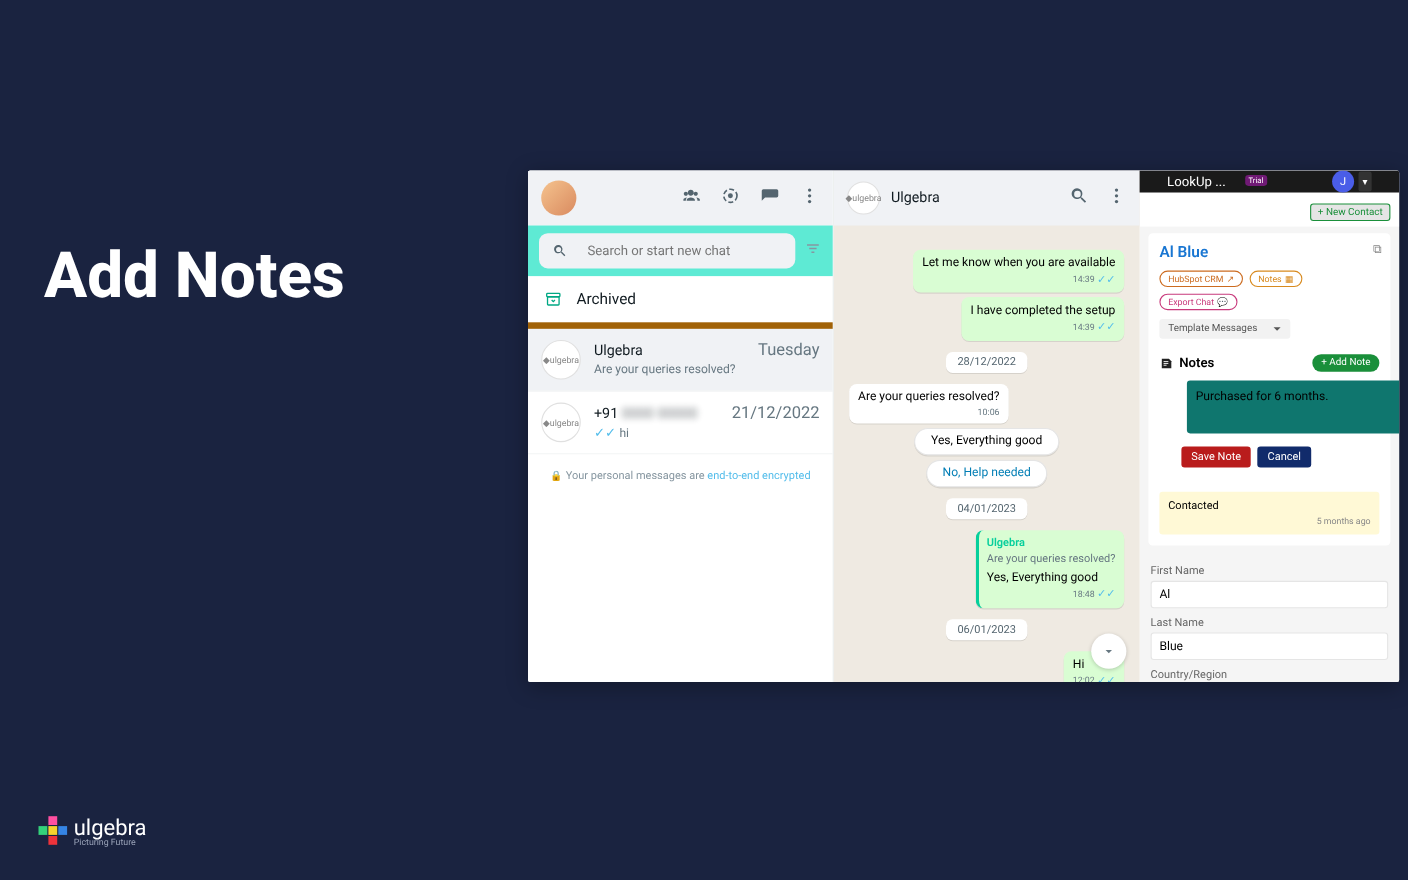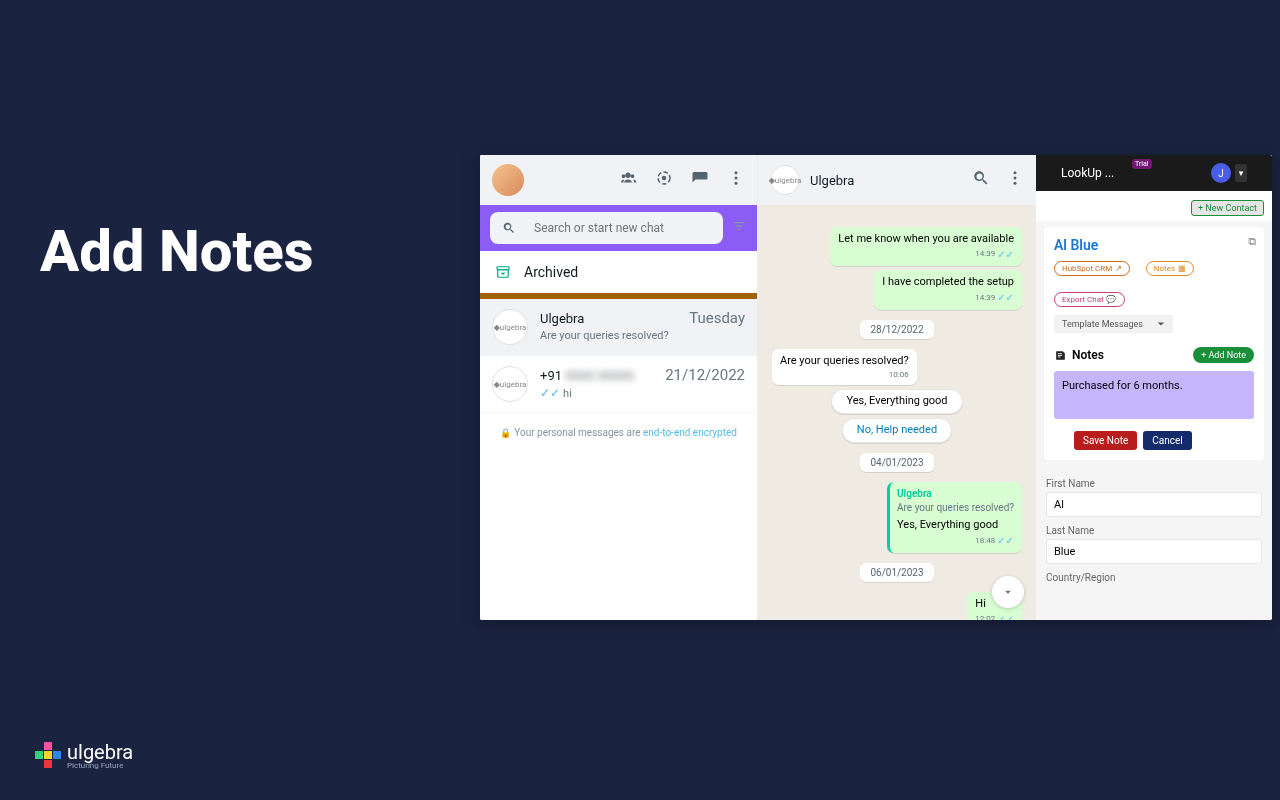--- a/index.html
+++ b/index.html
@@ -14,21 +14,21 @@
 .brand-tag{color:#9aa3b8;font-size:8px;display:block;margin-top:-3px;}
 
 .app{position:absolute;left:480px;top:155px;width:792px;height:465px;background:#fff;display:flex;border-radius:2px;overflow:hidden;box-shadow:0 4px 20px rgba(0,0,0,0.3);}
 
 
 .col-list{width:278px;border-right:1px solid #e9edef;display:flex;flex-direction:column;background:#fff;}
 .list-header{height:50px;background:#f0f2f5;display:flex;align-items:center;padding:0 12px;gap:10px;}
 .avatar-sm{width:32px;height:32px;border-radius:50%;background:linear-gradient(135deg,#f5c38e,#d98a5f);}
 .list-header-icons{margin-left:auto;display:flex;gap:18px;color:#54656f;}
 .hdr-icon svg{width:18px;height:18px;fill:#54656f;}
-.search-row{padding:7px 10px;display:flex;align-items:center;gap:8px;background:#8b5cf6;}
+.search-row{padding:7px 10px;display:flex;align-items:center;gap:8px;background:#5eead4;}
 .search-box{flex:1;background:#f0f2f5;border-radius:8px;height:32px;display:flex;align-items:center;padding:0 12px;gap:18px;}
 .search-box svg{width:14px;height:14px;fill:#54656f;}
 .search-box input{border:none;background:transparent;outline:none;font-size:12px;color:#667781;flex:1;}
 .filter-icon svg{width:16px;height:16px;fill:#8696a0;}
 .archived{display:flex;align-items:center;gap:12px;padding:12px 14px;border-bottom:6px solid #a16207;}
 .arch-icon{width:18px;height:18px;color:#00a884;}
 .archived-label{font-size:14px;color:#111b21;}
 .chat-item{display:flex;padding:10px 12px;gap:12px;border-bottom:1px solid #f3f5f6;}
 .chat-item.active{background:#f0f2f5;}
 .chat-avatar{width:36px;height:36px;border-radius:50%;background:#fff;border:1px solid #e0e0e0;display:flex;align-items:center;justify-content:center;font-size:8px;color:#888;flex-shrink:0;}
@@ -67,32 +67,32 @@
 .col-lookup{flex:1;display:flex;flex-direction:column;background:#f5f5f5;}
 .lookup-header{height:36px;background:#1a1a1a;display:flex;align-items:center;padding:0 25px;color:#fff;font-size:12px;position:relative;}
 .trial-badge{position:absolute;font-size:7px;background:#701a75;color:#fff;padding:1px 3px;border-radius:3px;top:4px;left:96px;}
 .lookup-avatar{margin-left:auto;width:20px;height:20px;border-radius:50%;background:#4a5de8;color:#fff;font-size:10px;display:flex;align-items:center;justify-content:center;margin-right:4px;}
 .lookup-chevron{width:12px;height:18px;background:#333;color:#fff;font-size:9px;display:flex;align-items:center;justify-content:center;border-radius:2px;}
 .newcontact-row{background:#fff;padding:5px 8px;text-align:right;}
 .btn-newcontact{border:1px solid #1a8f3a;color:#1a8f3a;background:#e5e5e5;border-radius:3px;font-size:9px;padding:2px 6px;cursor:pointer;}
 .card{background:#fff;margin:6px 8px;padding:10px;border-radius:4px;position:relative;}
 .open-ext{position:absolute;top:8px;right:8px;color:#888;font-size:11px;}
 .contact-name{color:#1976d2;font-size:14px;font-weight:600;}
-.tag-row{display:flex;gap:16px;flex-wrap:wrap;margin-top:8px;align-items:center;}
+.tag-row{display:flex;gap:6px;flex-wrap:wrap;margin-top:8px;align-items:center;}
 .tag{border:1px solid;border-radius:10px;font-size:8px;padding:2px 7px;display:inline-flex;align-items:center;gap:3px;}
 .tag-hs{color:#cc6b1f;border-color:#cc6b1f;}
 .tag-notes{color:#d88a1e;border-color:#d88a1e;}
 .tag-export{color:#c83a7c;border-color:#c83a7c;}
 .tmpl{margin-top:8px;background:#f2f2f2;border-radius:3px;padding:4px 8px;font-size:9px;color:#555;display:inline-flex;align-items:center;gap:14px;}
 .tmpl svg{width:8px;height:8px;fill:#555;}
 .notes-head{display:flex;align-items:center;justify-content:space-between;margin-top:14px;}
 .notes-title{font-size:12px;font-weight:600;display:flex;align-items:center;gap:5px;}
 .notes-title svg{width:13px;height:13px;}
 .btn-addnote{background:#1a8f3a;color:#fff;border:none;border-radius:10px;font-size:9px;padding:3px 8px;cursor:pointer;}
-.note-area{width:100%;background:#c4b5fd;border:none;border-radius:3px;padding:8px;font-size:11px;margin-top:8px;height:48px;resize:none;outline:none;font-family:inherit;}
+.note-area{width:100%;background:#0f766e;border:none;border-radius:3px;padding:8px;font-size:11px;margin-top:8px;height:48px;resize:none;outline:none;font-family:inherit;margin-left:25px;}
 .note-actions{display:flex;gap:6px;margin-top:8px;}
 .btn-save{background:#b91c1c;color:#fff;border:none;border-radius:3px;font-size:10px;padding:4px 9px;cursor:pointer;margin-left:20px;}
 .btn-cancel{background:#112b6b;color:#fff;border:none;border-radius:3px;font-size:10px;padding:4px 9px;cursor:pointer;}
 .note-item{background:#fff9d6;border-radius:3px;padding:8px;font-size:10px;margin-top:22px;position:relative;}
 .note-ago{font-size:8px;color:#888;display:block;text-align:right;margin-top:3px;}
 .fields{padding:4px 10px;}
 .field-label{font-size:10px;color:#666;margin-top:8px;}
 .field-input{width:100%;background:#fff;border:1px solid #e5e5e5;border-radius:3px;padding:5px 7px;font-size:11px;margin-top:3px;}
 </style>
 </head>
@@ -305,20 +305,24 @@
           <span>Notes</span>
         </div>
         <button class="btn-addnote">+ Add Note</button>
       </div>
       <textarea class="note-area" style="">Purchased for 6 months.</textarea>
       <div class="note-actions">
         <button class="btn-save">Save Note</button>
         <button class="btn-cancel">Cancel</button>
       </div>
 
+      <div class="note-item">
+        <span>Contacted</span>
+        <span class="note-ago">5 months ago</span>
+      </div>
     </div>
 
     <div class="fields">
       <div class="field-label">First Name</div>
       <input class="field-input" value="Al" style="">
       <div class="field-label">Last Name</div>
       <input class="field-input" value="Blue" style="">
       <div class="field-label">Country/Region</div>
     </div>
   </div>

